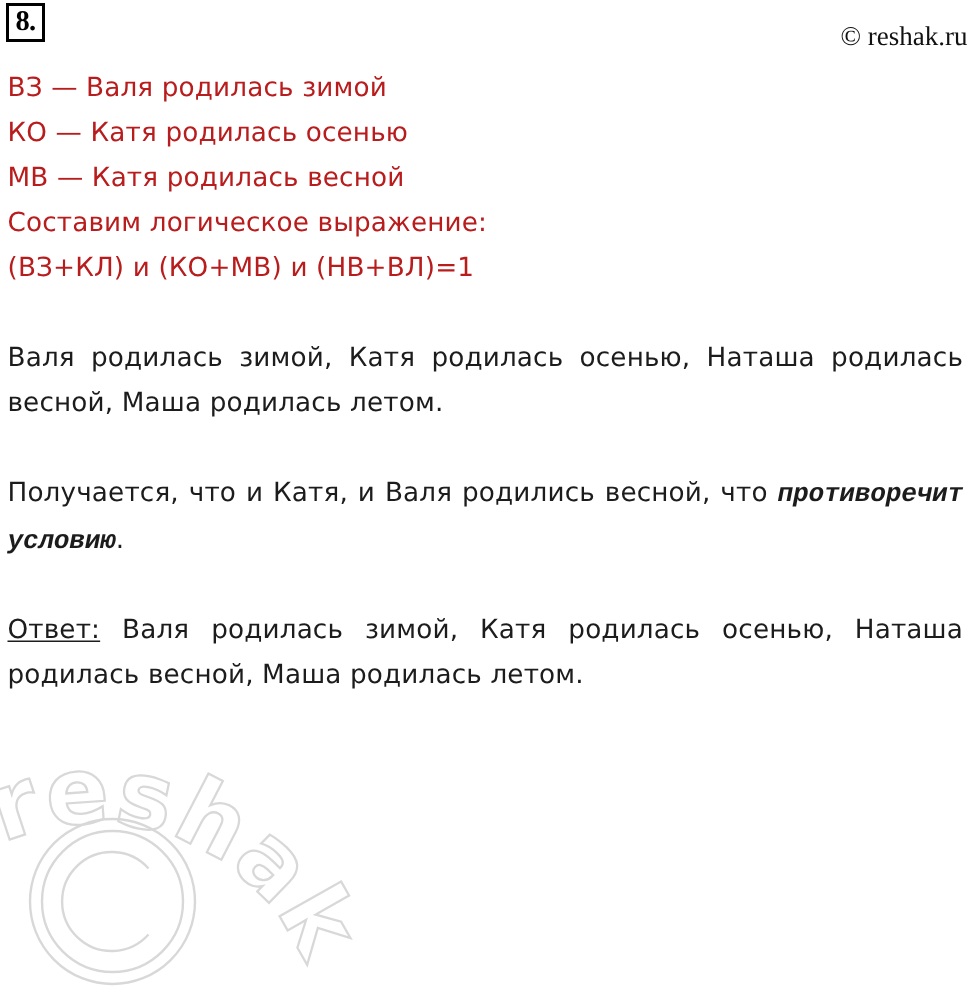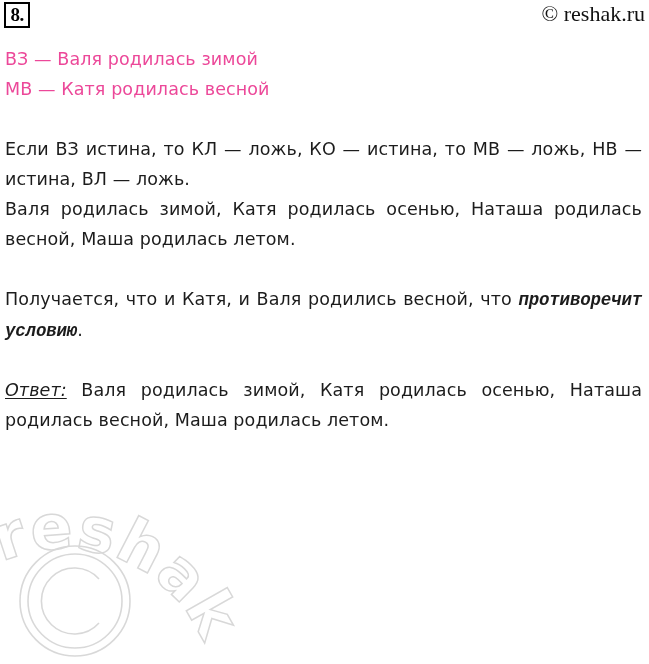--- a/index.html
+++ b/index.html
@@ -39,42 +39,42 @@
     font-weight: 700;
     line-height: 22px;
     text-align: center;
     color: #000000;
     letter-spacing: -0.5px;
   }
 
   .corner-watermark {
     position: absolute;
     right: 4px;
-    top: 4px;
+    top: 14px;
     font-family: "Liberation Serif", "DejaVu Serif", serif;
-    font-size: 22px;
+    font-size: 18px;
     line-height: 20px;
     color: #111111;
     white-space: nowrap;
   }
 
   
   .content {
     position: absolute;
     left: 5px;
     top: 44px;
     width: 637px;
   }
 
   .line {
     font-size: 17.5px;
     line-height: 30px;
     letter-spacing: 0.1px;
     white-space: nowrap;
-    color: #ec4899;
+    color: #b91c1c;
   }
 
   .para {
     font-size: 17.5px;
     line-height: 30px;
     letter-spacing: 0.1px;
     text-align: justify;
     text-align-last: left;
     color: #1c1c1c;
     margin: 0;
@@ -88,21 +88,20 @@
   }
 
   .emph {
     font-weight: 700;
     font-style: italic;
     font-family: Liberation Mono, monospace;
     letter-spacing: -0.2px;
   }
 
   .answer-label {
-    font-style: italic;
     text-decoration: underline;
     text-underline-offset: 2px;
   }
 
   
   .big-watermark {
     position: absolute;
     left: 0;
     top: 478px;
     width: 330px;
@@ -137,26 +136,28 @@
 
 <div class="page">
 
   <div class="task-number">8.</div>
 
   <div class="corner-watermark">© reshak.ru</div>
 
   <div class="content">
 
     <div class="line">ВЗ — Валя родилась зимой</div>
+    <div class="line">КО — Катя родилась осенью</div>
     <div class="line">МВ — Катя родилась весной</div>
 
+    <div class="line">Составим логическое выражение:</div>
+    <div class="line">(ВЗ+КЛ) и (КО+МВ) и (НВ+ВЛ)=1</div>
 
     <div class="spacer"></div>
 
-    <p class="para">Если ВЗ истина, то КЛ — ложь, КО — истина, то МВ — ложь, НВ — истина, ВЛ — ложь.</p>
     <p class="para">Валя родилась зимой, Катя родилась осенью, Наташа родилась весной, Маша родилась летом.</p>
 
     <div class="spacer"></div>
 
     <p class="para"><span>Получается, что и Катя, и Валя родились весной, что </span><span class="emph">противоречит условию</span><span>.</span></p>
 
     <div class="spacer-small"></div>
 
     <p class="para"><span class="answer-label">Ответ:</span><span> Валя родилась зимой, Катя родилась осенью, Наташа родилась весной, Маша родилась летом.</span></p>
 

